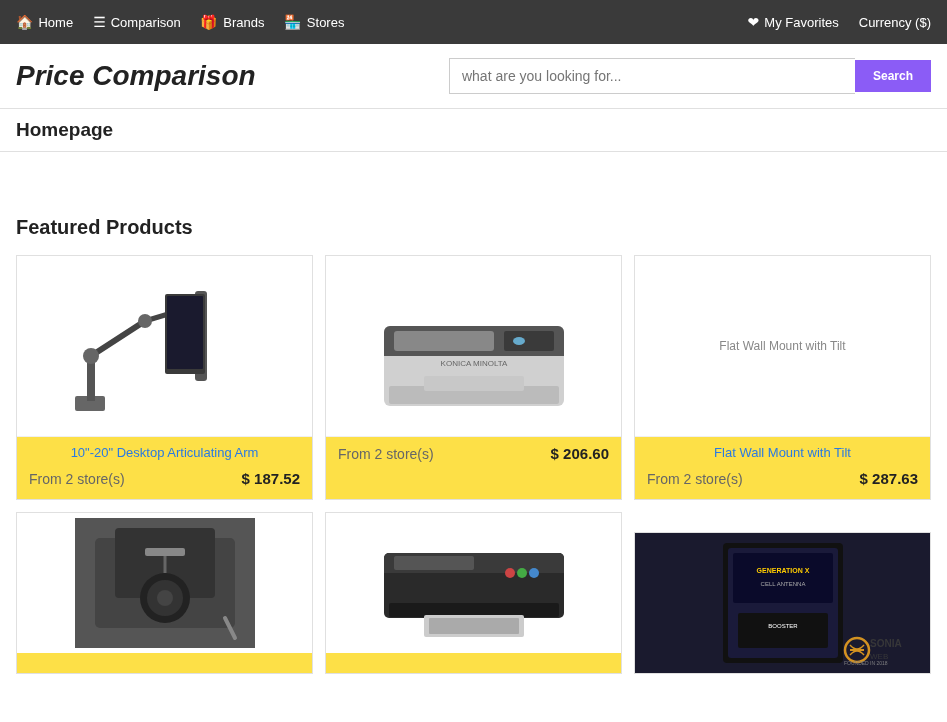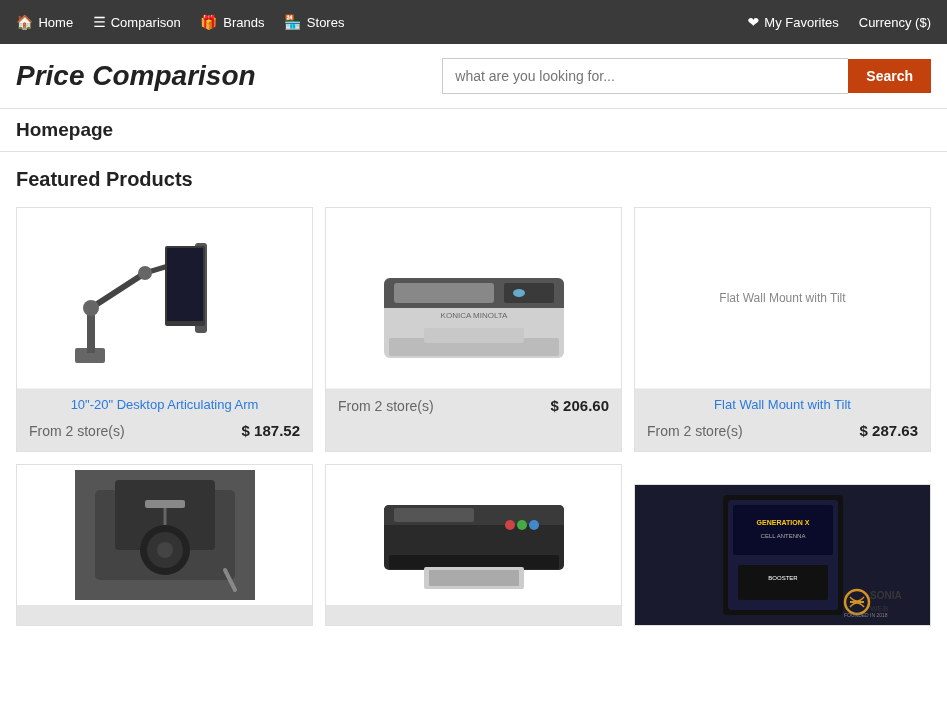--- a/index.html
+++ b/index.html
@@ -48,24 +48,24 @@
       width: 406px;
       padding: 9px 12px;
       border: 1px solid #ccc;
       border-right: none;
       font-size: 14px;
       outline: none;
       color: #999;
     }
     .search-btn {
       padding: 9px 18px;
-      background: #c2410c;
+      background: #8b5cf6;
       color: #fff;
       border: none;
-      font-size: 14px;
+      font-size: 12px;
       cursor: pointer;
       font-weight: bold;
     }
 
     
     .breadcrumb-bar {
       padding: 10px 16px;
       border-bottom: 1px solid #e0e0e0;
     }
     .breadcrumb-title {
@@ -76,31 +76,32 @@
 
     
     .content {
       padding: 16px;
     }
     .section-title {
       font-size: 20px;
       font-weight: bold;
       color: #222;
       margin-bottom: 16px;
+      margin-top: 48px;
     }
 
     
     .product-grid {
       display: grid;
       grid-template-columns: repeat(3, 1fr);
       gap: 12px;
     }
     .product-card {
       border: 1px solid #e0e0e0;
-      background: #e5e5e5;
+      background: #fde047;
       display: flex;
       flex-direction: column;
       overflow: hidden;
     }
     .product-image-container {
       height: 180px;
       display: flex;
       align-items: center;
       justify-content: center;
       background: #fff;

